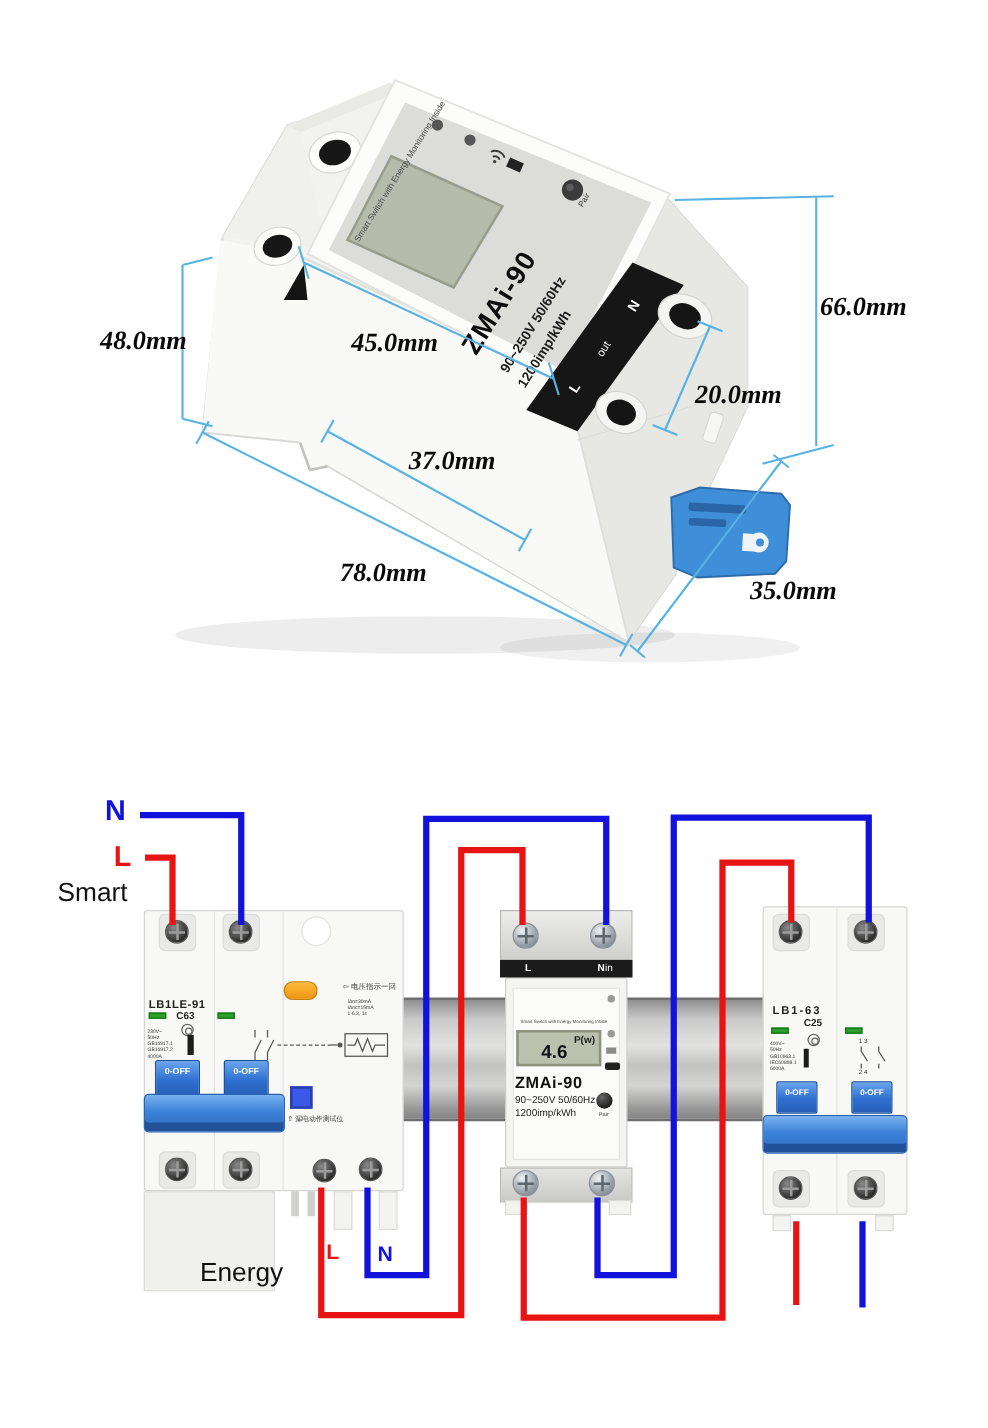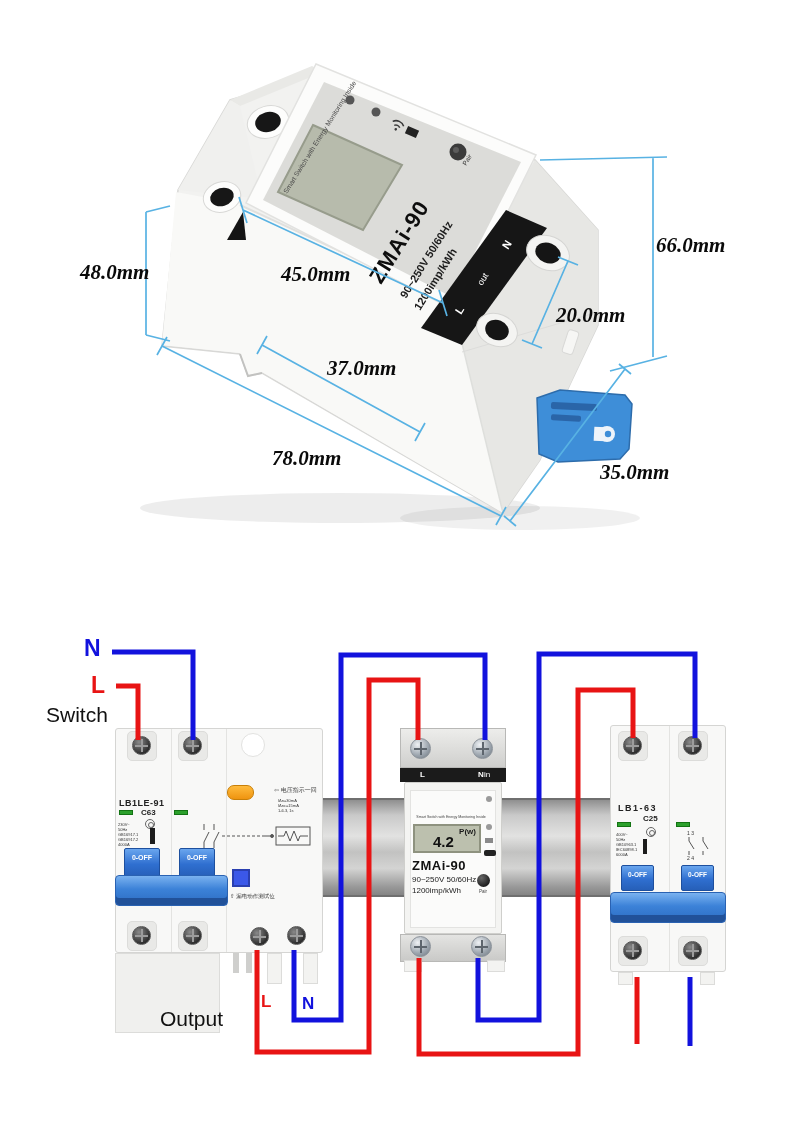--- a/index.html
+++ b/index.html
@@ -230,21 +230,21 @@
       <span class="txt" style="left:48px;top:3px;font-size:8px;padding-left:36px;">in</span>
       <span class="txt" style="left:78px;top:3px;font-size:8px;font-weight:bold;">N</span>
     </div>
     <div class="abs" style="left:6px;top:54px;width:98px;height:152px;background:#f4f4f2;border:1px solid #cfcfcc;border-radius:2px;box-sizing:border-box;"></div>
     <div class="abs" style="left:12px;top:62px;width:86px;height:138px;background:#fbfbfa;border:1px solid #e3e3e1;box-sizing:border-box;"></div>
 
     <div class="txt" style="left:14px;top:88px;width:78px;font-size:3.6px;color:#444;text-align:center;white-space:normal;">Smart Switch with Energy Monitoring Inside</div>
 
     <div class="abs" style="left:15px;top:96px;width:68px;height:29px;background:#bcc0ae;border:2px solid #8e927f;box-sizing:border-box;">
       <span class="txt" style="right:3px;top:2px;font-size:8px;font-weight:bold;color:#1a1a1a;">P(w)</span>
-      <span class="txt" style="left:18px;top:8px;font-size:15px;font-weight:bold;color:#111;">4.2</span>
+      <span class="txt" style="left:18px;top:8px;font-size:15px;font-weight:bold;color:#111;">4.6</span>
     </div>
 
     <div class="abs" style="left:88px;top:68px;width:6px;height:6px;border-radius:50%;background:#9a9a9a;"></div>
     <div class="abs" style="left:88px;top:96px;width:6px;height:6px;border-radius:50%;background:#9a9a9a;"></div>
     <div class="abs" style="left:87px;top:110px;width:8px;height:5px;background:#8a8a8a;"></div>
     <div class="abs" style="left:86px;top:122px;width:12px;height:6px;background:#222;border-radius:2px;"></div>
 
     <div class="txt" style="left:14px;top:131px;font-size:13px;font-weight:bold;color:#111;letter-spacing:0.5px;">ZMAi-90</div>
     <div class="txt" style="left:14px;top:148px;font-size:8px;color:#222;">90~250V 50/60Hz</div>
     <div class="txt" style="left:14px;top:159px;font-size:8px;color:#222;">1200imp/kWh</div>
@@ -316,19 +316,19 @@
     <g fill="none" stroke="#e81414" stroke-width="5">
       <polyline points="116,686 138,686 138,740"></polyline>
       <polyline points="257,950 257,1052 369,1052 369,680 418,680 418,740"></polyline>
       <polyline points="419,958 419,1054 578,1054 578,690 633,690 633,738"></polyline>
       <polyline points="637,977 637,1044"></polyline>
     </g>
   </svg>
 
   <div class="txt" style="left:84px;top:637px;font-size:23px;font-weight:bold;color:#1212dd;z-index:11;">N</div>
   <div class="txt" style="left:91px;top:674px;font-size:23px;font-weight:bold;color:#e81414;z-index:11;">L</div>
-  <div class="txt" style="left:46px;top:704px;font-size:21px;color:#111;z-index:11;">Switch</div>
-
-  <div class="txt" style="left:160px;top:1008px;font-size:21px;color:#111;z-index:11;">Output</div>
+  <div class="txt" style="left:46px;top:704px;font-size:21px;color:#111;z-index:11;">Smart</div>
+
+  <div class="txt" style="left:160px;top:1008px;font-size:21px;color:#111;z-index:11;">Energy</div>
   <div class="txt" style="left:261px;top:993px;font-size:17px;font-weight:bold;color:#e81414;z-index:11;">L</div>
   <div class="txt" style="left:302px;top:995px;font-size:17px;font-weight:bold;color:#1212dd;z-index:11;">N</div>
 
 </div>
 
 </body></html>

